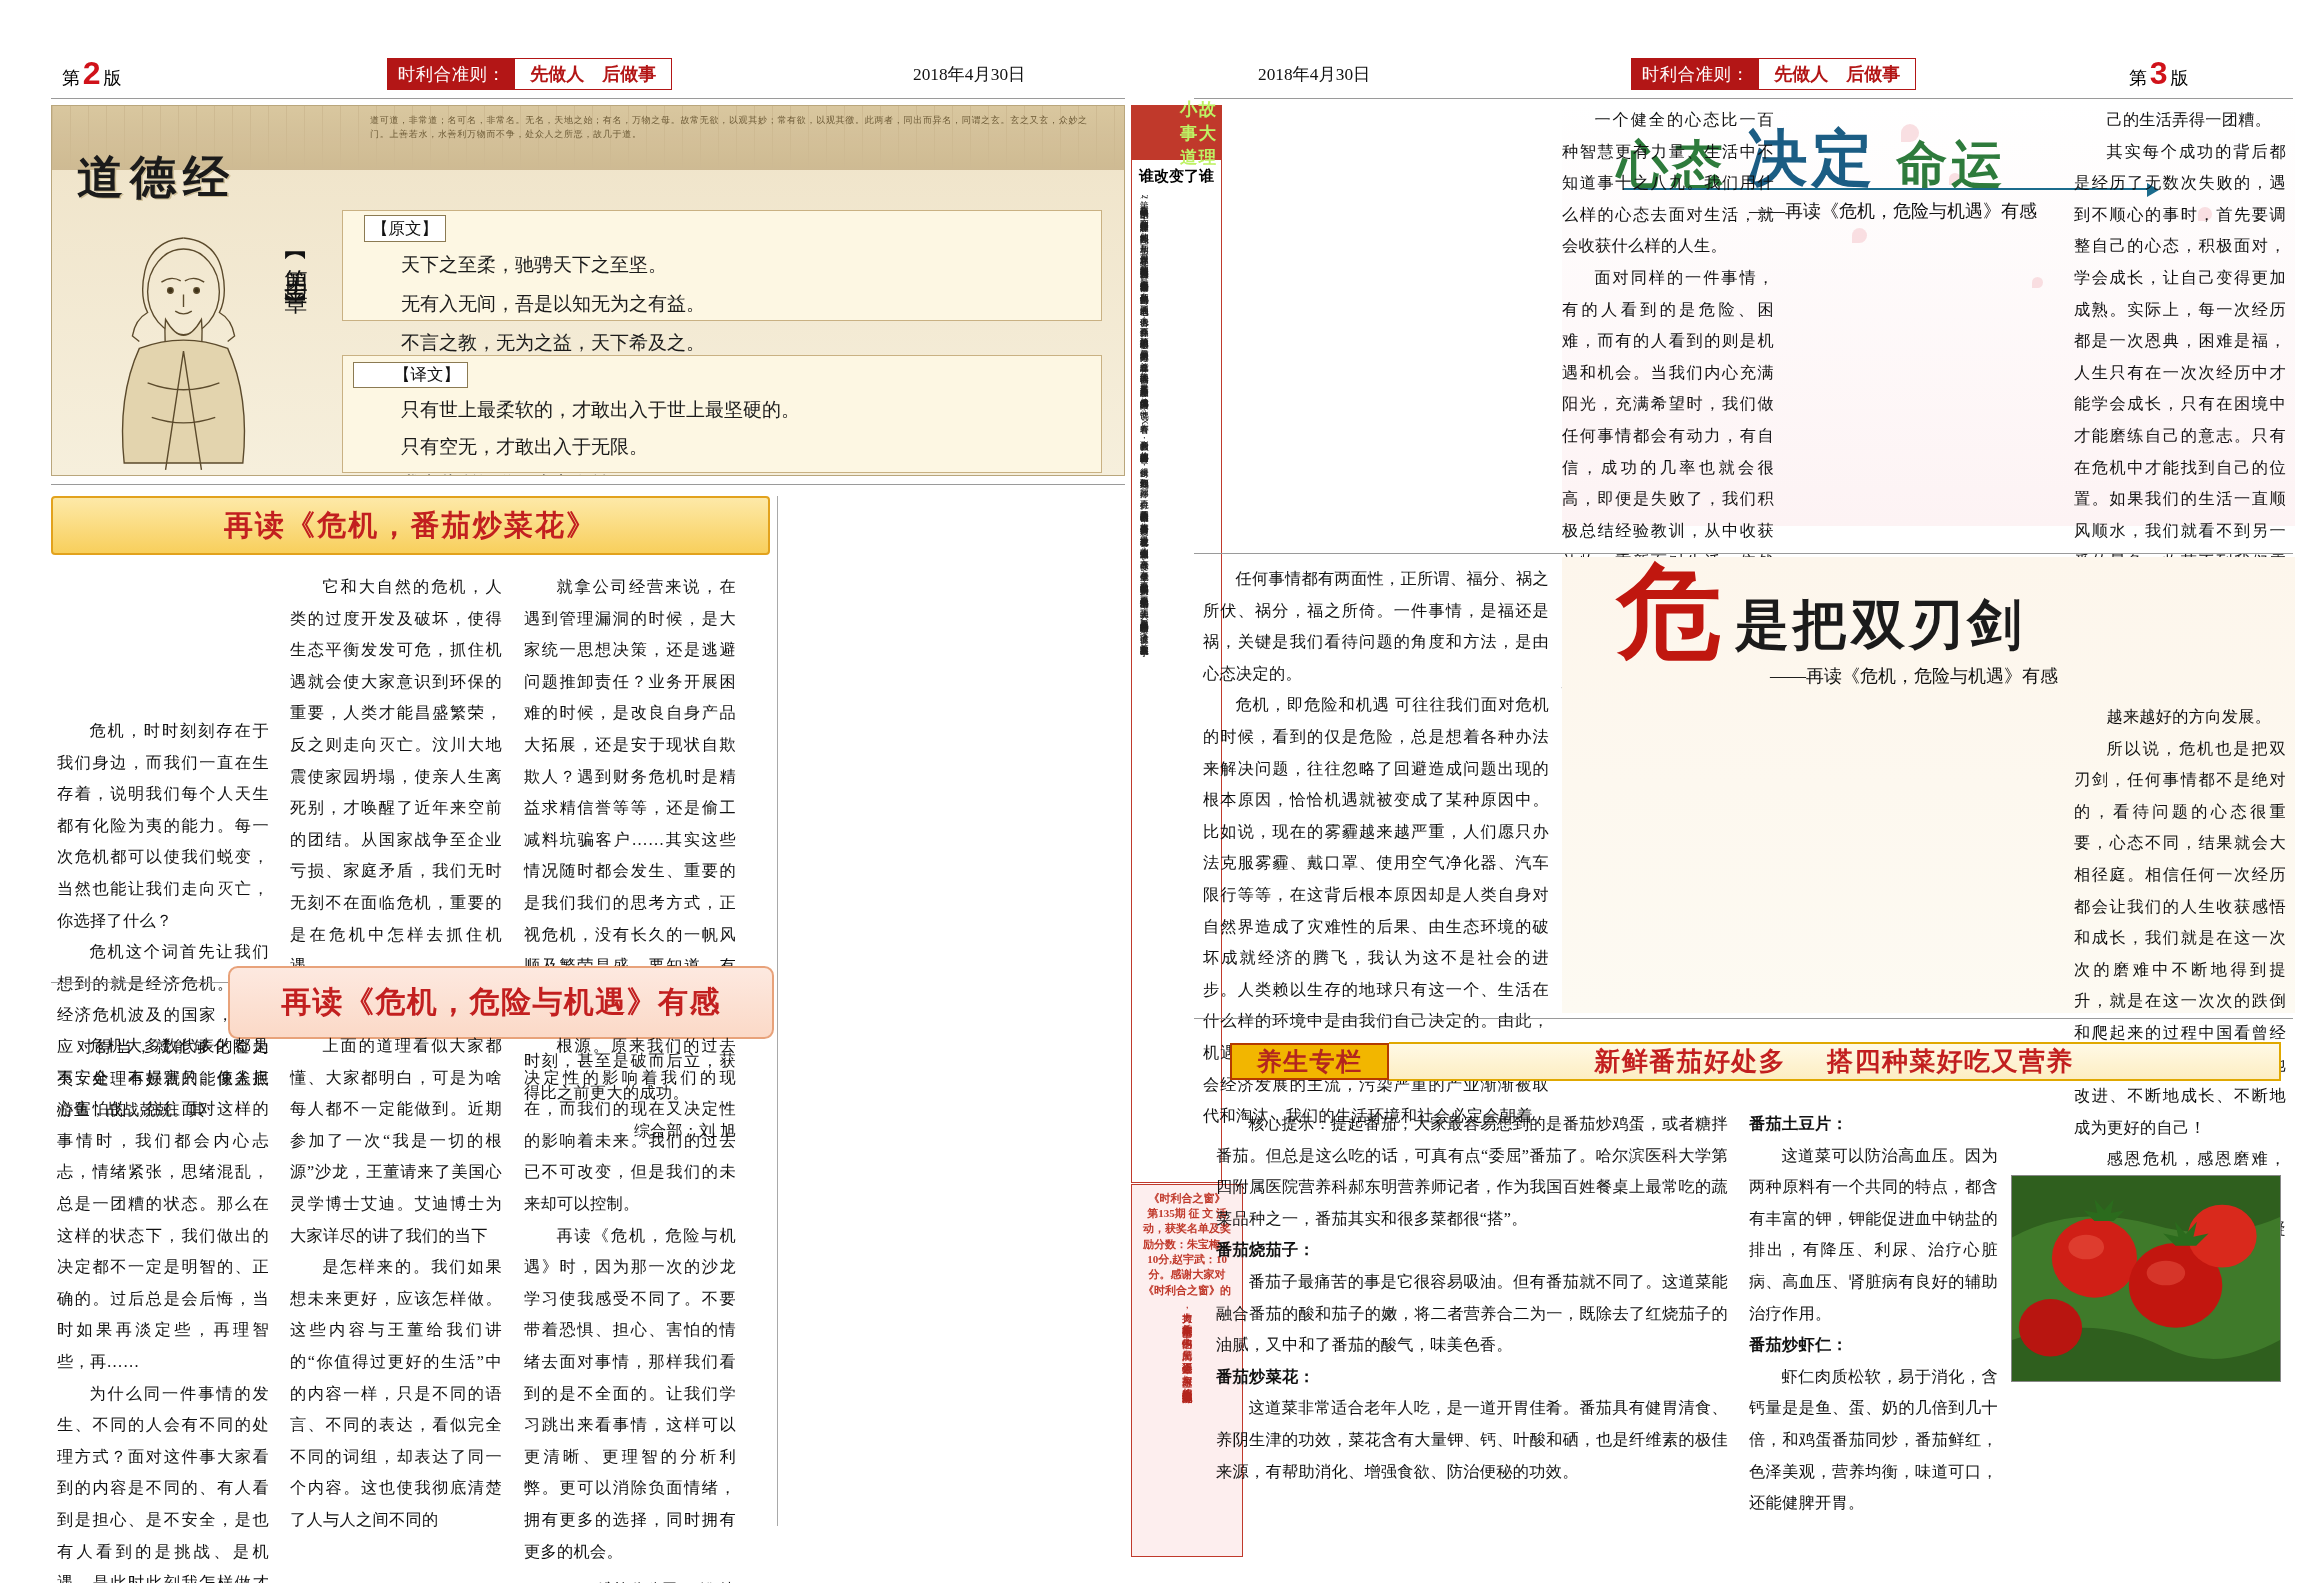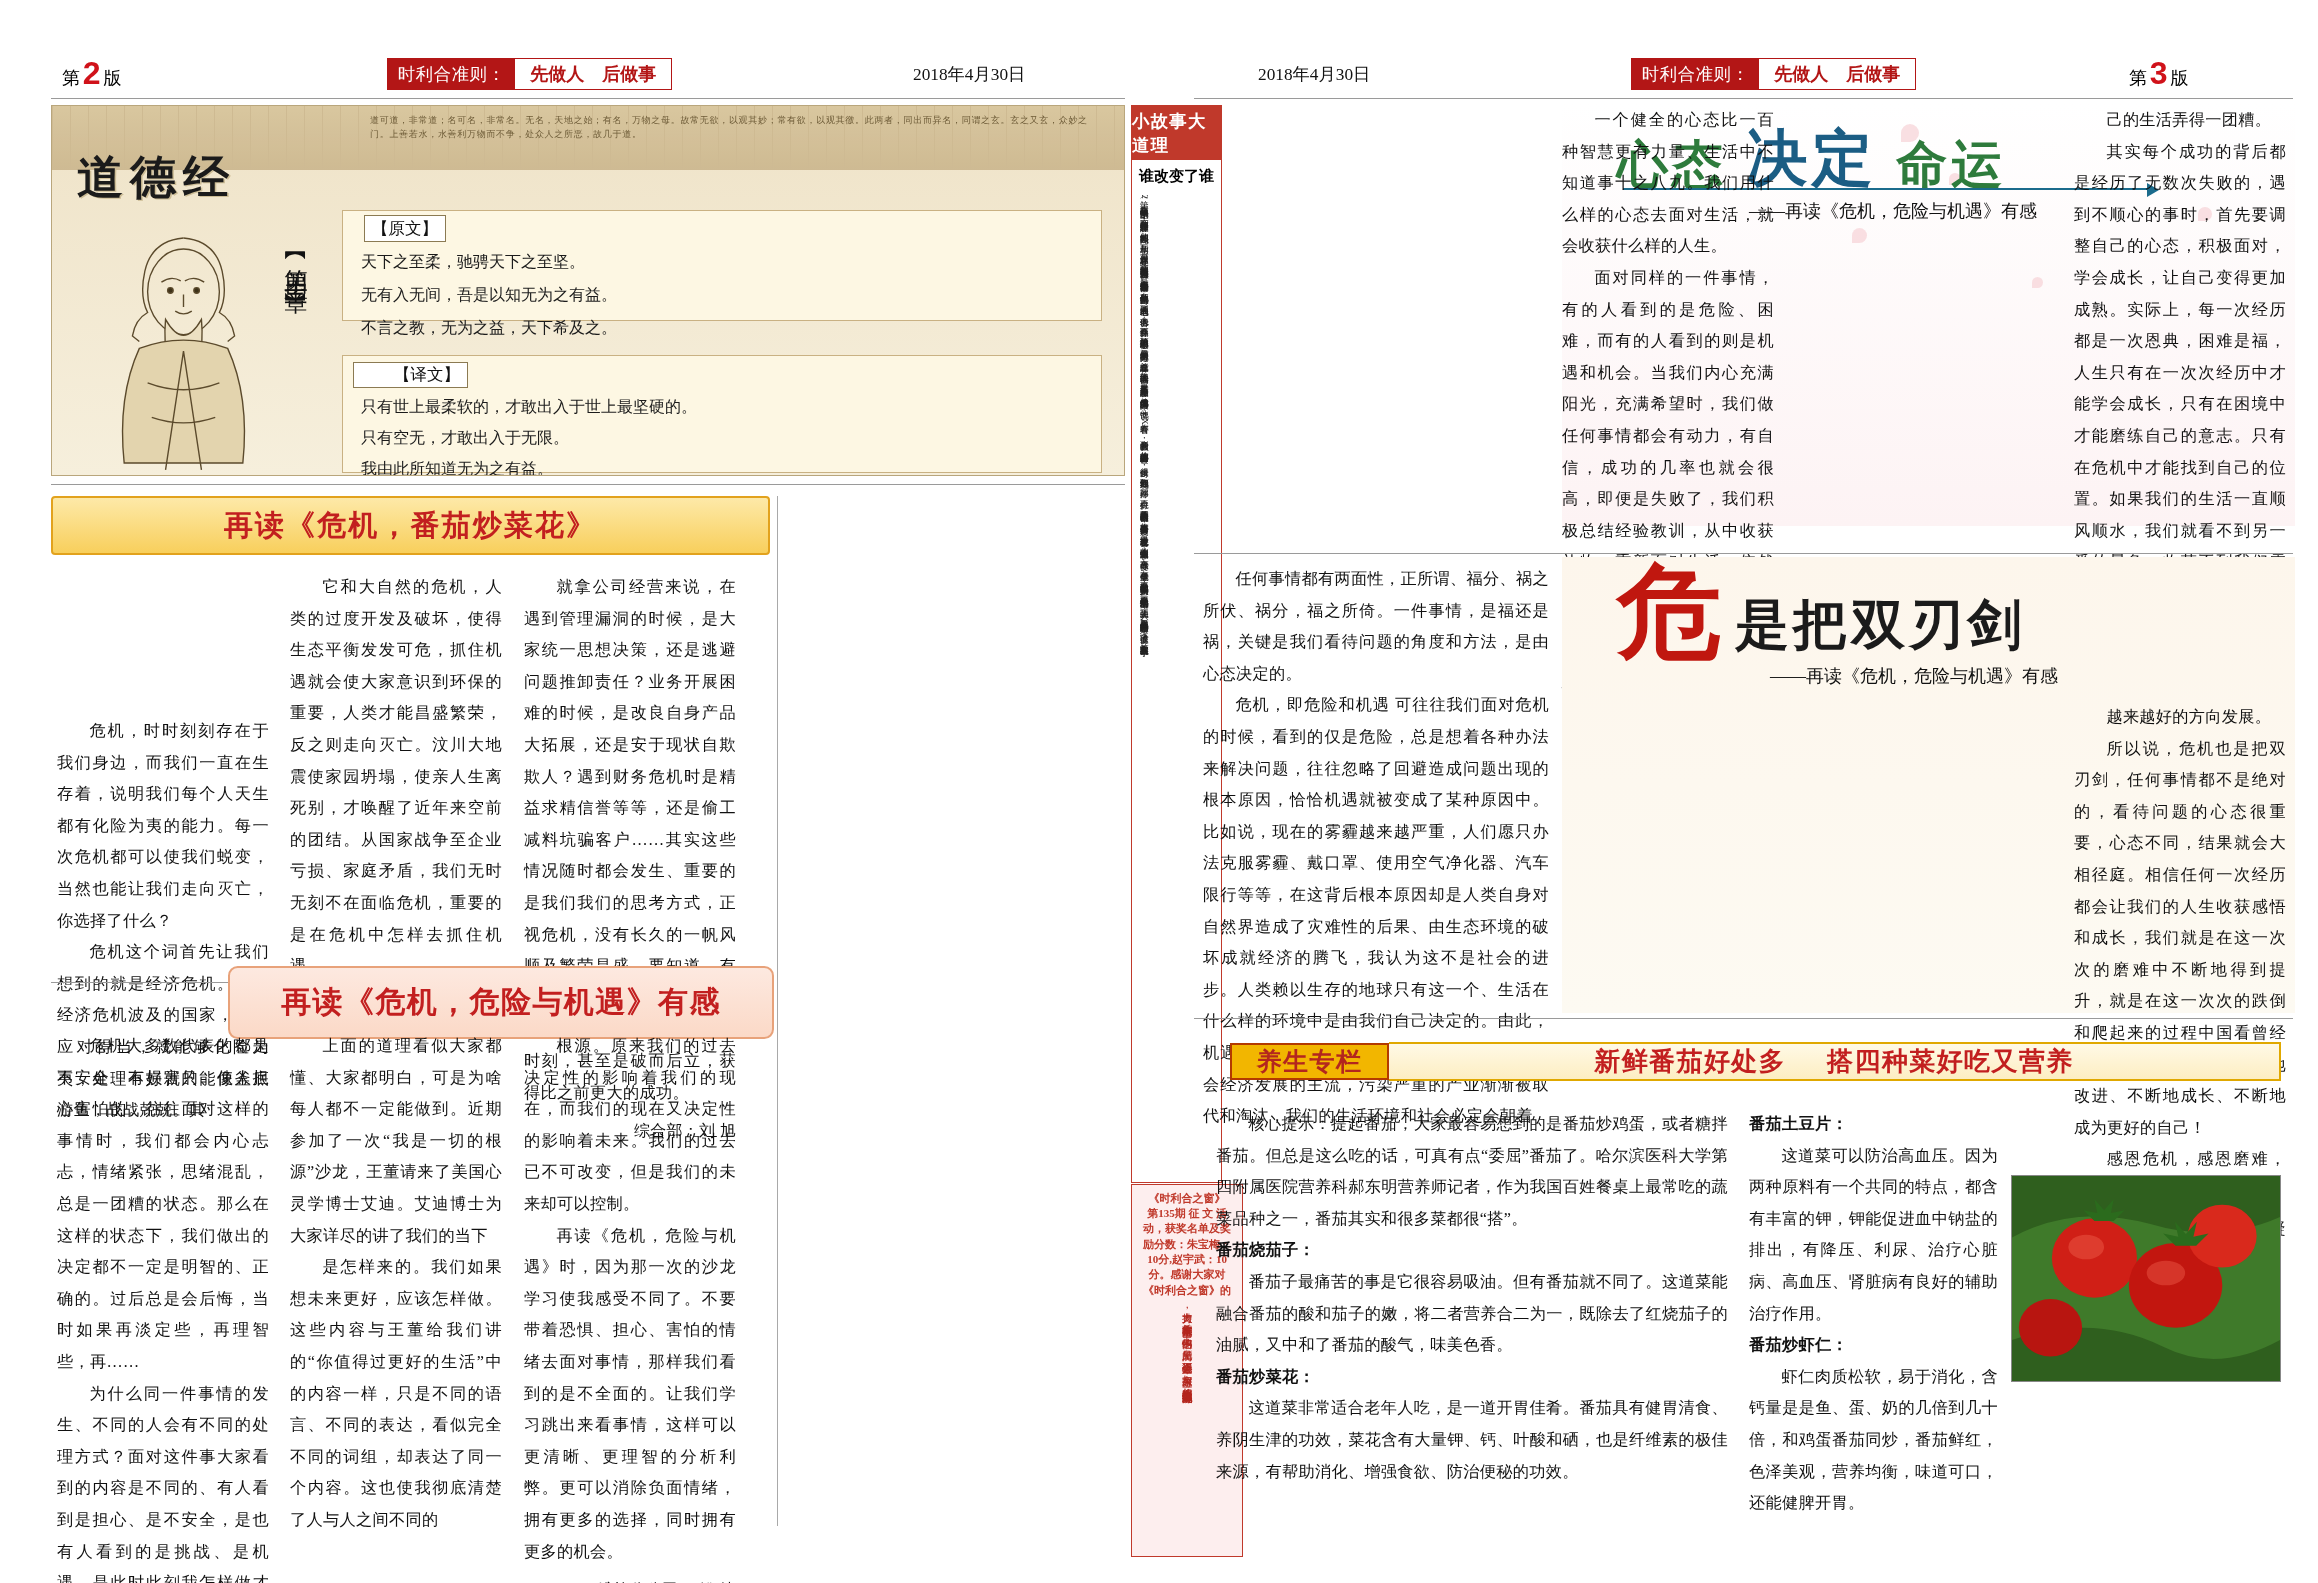--- a/index.html
+++ b/index.html
@@ -87,21 +87,21 @@
   .ddj-card {
     position:absolute; left:290px; width:760px;
     background:#fdf7e3; border:1.4px solid #c9b183;
   }
   .ddj-card.one { top:104px; height:111px; }
   .ddj-card.two { top:249px; height:118px; }
   .ddj-tag {
     position:absolute; font-size:16.6px; color:#111; border:1.4px solid #8b7a52;
     background:#fff; padding:1.4px 7px;
   }
-  .ddj-lines { font-size:16px; line-height:2.05; color:#1b1b1b; padding:9.7px 18px; }
+  .ddj-lines { font-size:19px; line-height:2.05; color:#1b1b1b; padding:9.7px 18px;margin-left:40px; }
 
   
   .banner {
     position:absolute;
     display:flex; align-items:center; justify-content:center;
     font-family:"DejaVu Serif", serif;
     font-weight:bold;
   }
   .banner.b1 {
     left:51px; top:496px; width:719px; height:59px;
@@ -125,24 +125,25 @@
   }
   .col p { margin:0; text-indent:2em; }
   .sign { margin-top:5.5px; text-align:right; font-size:16px; }
 
   
   .sidebar {
     position:absolute; left:1131px; top:105px; width:91px; height:1078px;
     border:1.4px solid #c0392b; background:#fff;
   }
   .sidebar-head {
-    height:54px; background:#c0392b; color:#ffffff;
+    height:54px; background:#c0392b; color:#bef264;
     display:flex; align-items:center; justify-content:center;
     font-size:17.3px; font-weight:bold; letter-spacing:1.4px;
     font-family:"DejaVu Serif", serif;
+    padding-left:48px;
   }
   .sidebar-sub {
     margin:7px auto 4.1px; font-size:15px; font-weight:bold; text-align:center;
   }
   .sidebar-body {
     writing-mode:vertical-rl;
     font-size:8.6px; line-height:1.55; color:#222;
     height:919px; padding:4.1px 5.5px; overflow:hidden;
     letter-spacing:0.3px;
   }

